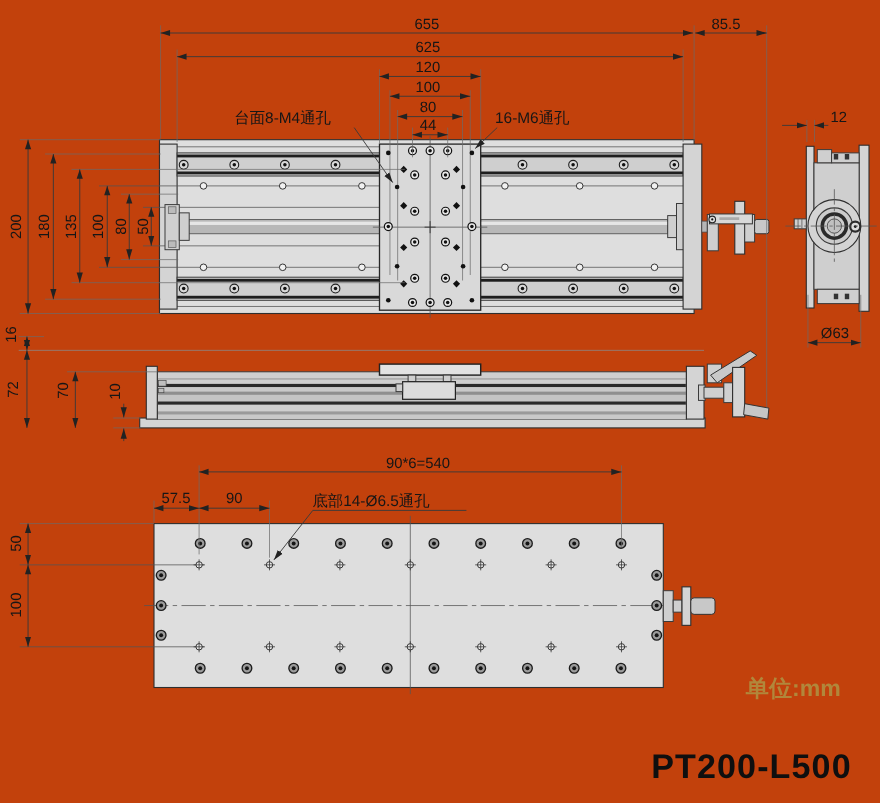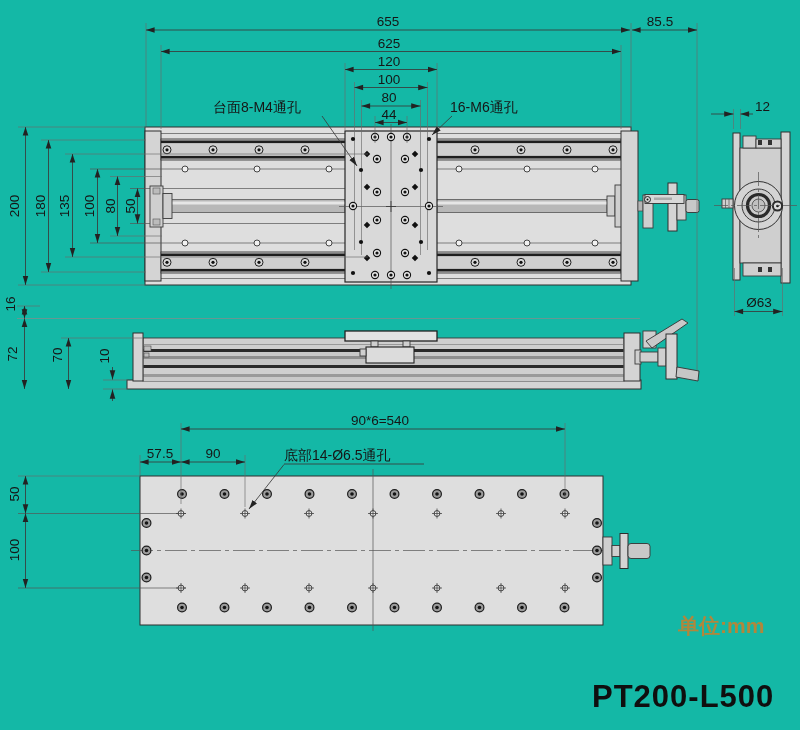--- a/index.html
+++ b/index.html
@@ -1,16 +1,16 @@
 <!DOCTYPE html>
 <html><head>
 <meta charset="utf-8">
 <style>
   html,body{margin:0;padding:0;background:#fff;}
-  #stage{position:relative;width:800px;height:730px;background:#14b8a6;overflow:hidden;}
+  #stage{position:relative;width:800px;height:730px;background:#c2410c;overflow:hidden;}
   svg{position:absolute;left:0;top:0;}
   text{font-family:"Liberation Sans","DejaVu Sans",sans-serif;font-size:13.5px;fill:#161616;}
   text.zh{font-size:14px;}
   text.units{font-size:21px;font-weight:600;fill:#b1873b;}
   text.model{font-size:31px;font-weight:600;fill:#0f0f0f;letter-spacing:1px;}
   .o{stroke:#2e2e2e;stroke-width:1;fill:#dedede;}
   .p1{fill:#d4d4d4;stroke:#2e2e2e;stroke-width:1;}
   .p2{fill:#cfcfcf;stroke:#3a3a3a;stroke-width:.9;}
   .p3{fill:#d9d9d9;stroke:#262626;stroke-width:1.2;}
   .dim{stroke:#3a3a3a;stroke-width:.85;fill:none;}

